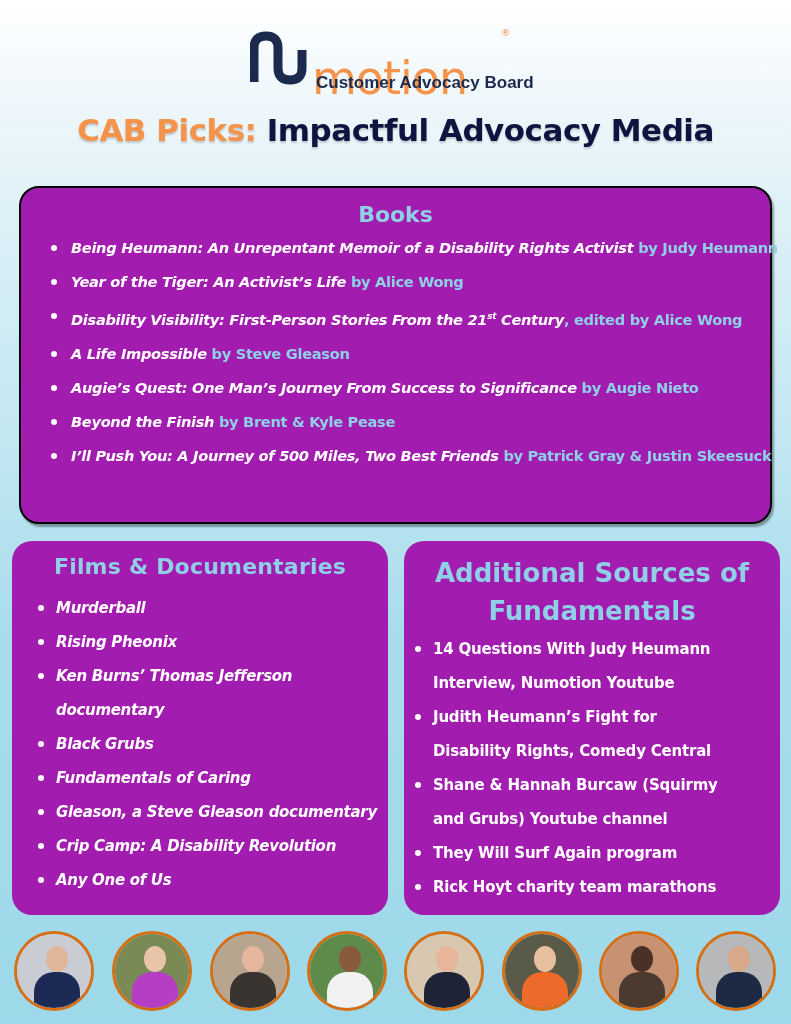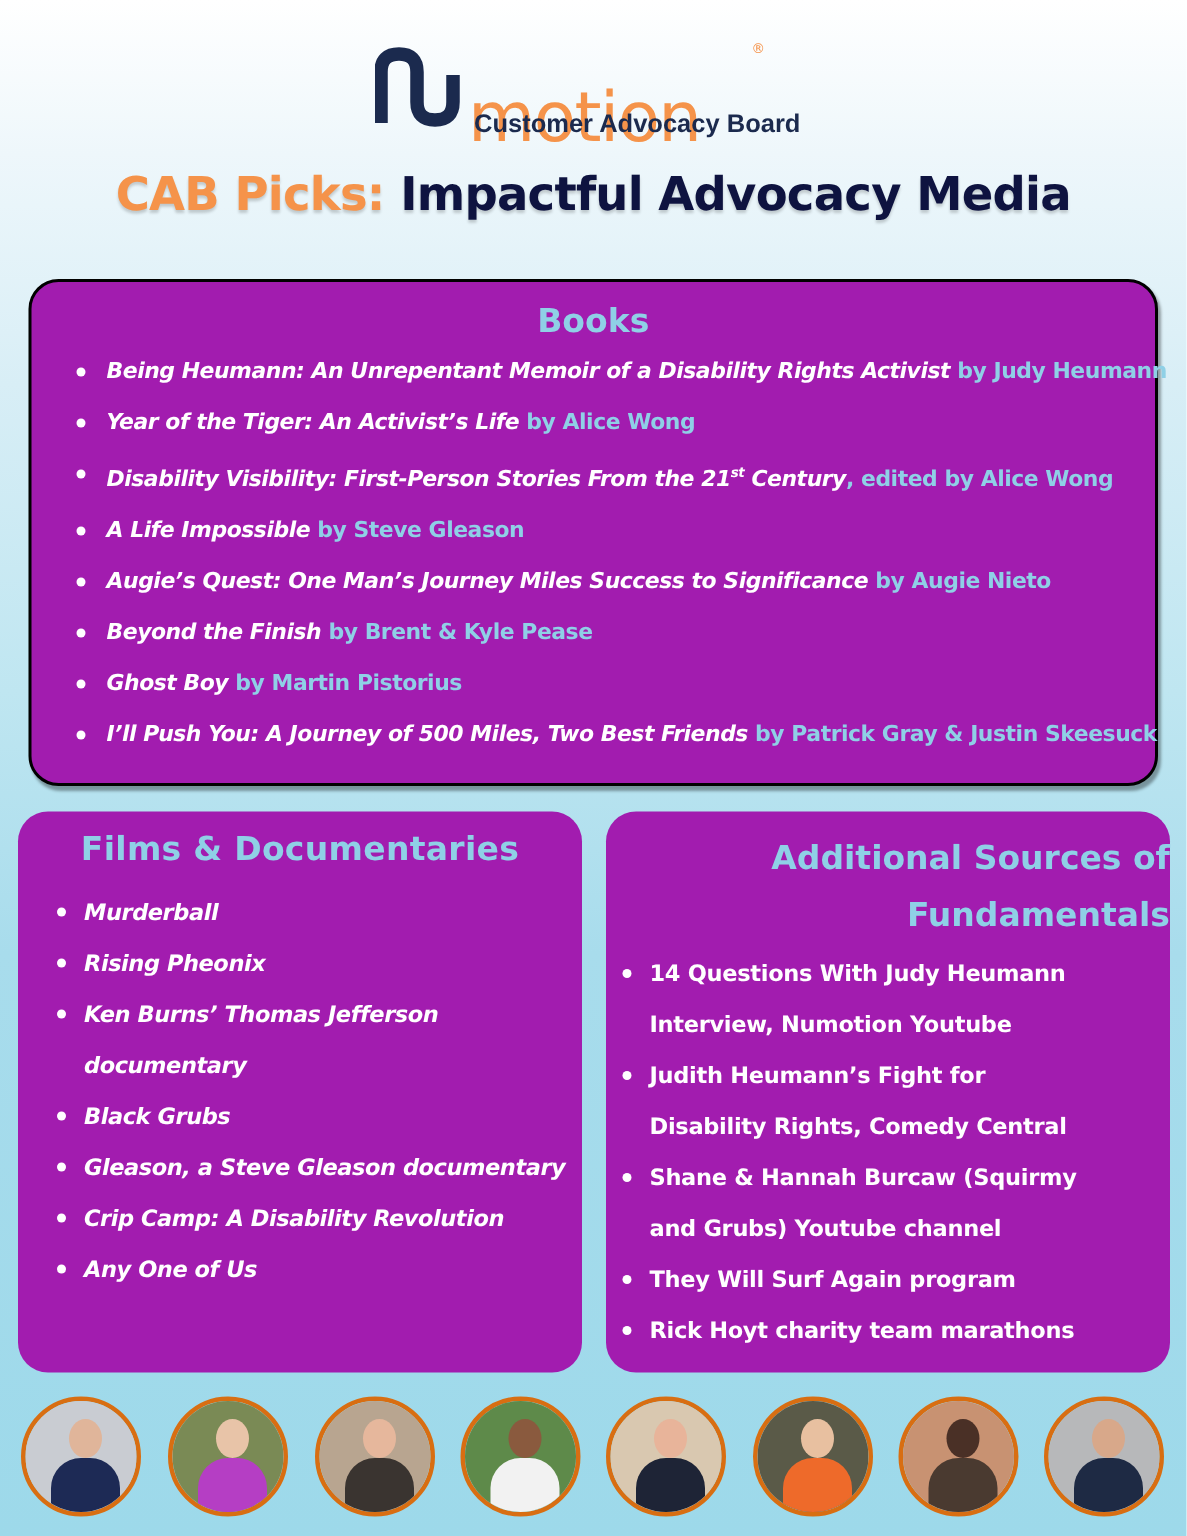--- a/index.html
+++ b/index.html
@@ -51,21 +51,21 @@
   }
   .card.films { left: 12px; top: 541px; width: 376px; height: 374px; }
   .card.sources { left: 404px; top: 541px; width: 376px; height: 374px; }
 
   .card-title {
     text-align: center; color: #8fd0e6; font-weight: bold;
     font-family: "DejaVu Sans", sans-serif;
   }
   .books .card-title { font-size: 22px; margin-top: 14px; }
   .films .card-title { font-size: 22px; margin-top: 13px; letter-spacing: 0.2px; }
-  .sources .card-title { font-size: 22px; margin-top: 13px; line-height: 38px; text-align: right; }
+  .sources .card-title { font-size: 26px; margin-top: 13px; line-height: 38px; }
 
   ul.list { list-style: none; }
   ul.list li {
     position: relative; color: #ffffff;
     font-family: "DejaVu Sans", sans-serif; white-space: nowrap;
   }
   ul.list li::before {
     content: ""; position: absolute; width: 6px; height: 6px; border-radius: 50%;
     background: #ffffff;
   }
@@ -121,34 +121,34 @@
   <span class="main">Impactful Advocacy Media</span>
 </h1>
 
 <section class="card books">
   <h2 class="card-title">Books</h2>
   <ul class="list">
     <li><span class="t">Being Heumann: An Unrepentant Memoir of a Disability Rights Activist</span><span class="by"> by Judy Heumann</span></li>
     <li><span class="t">Year of the Tiger: An Activist’s Life</span><span class="by"> by Alice Wong</span></li>
     <li><span class="t"><span>Disability Visibility: First-Person Stories From the 21</span><sup>st</sup><span> Century</span></span><span class="by">, edited by Alice Wong</span></li>
     <li><span class="t">A Life Impossible</span><span class="by"> by Steve Gleason</span></li>
-    <li><span class="t">Augie’s Quest: One Man’s Journey Miles Success to Significance</span><span class="by"> by Augie Nieto</span></li>
+    <li><span class="t">Augie’s Quest: One Man’s Journey From Success to Significance</span><span class="by"> by Augie Nieto</span></li>
     <li><span class="t">Beyond the Finish</span><span class="by"> by Brent &amp; Kyle Pease</span></li>
-    <li><span class="t">Ghost Boy</span><span class="by"> by Martin Pistorius</span></li>
     <li><span class="t">I’ll Push You: A Journey of 500 Miles, Two Best Friends</span><span class="by"> by Patrick Gray &amp; Justin Skeesuck</span></li>
   </ul>
 </section>
 
 <section class="card films">
   <h2 class="card-title">Films &amp; Documentaries</h2>
   <ul class="list">
     <li>Murderball</li>
     <li>Rising Pheonix</li>
     <li><span>Ken Burns’ Thomas Jefferson</span><span class="cont">documentary</span></li>
     <li>Black Grubs</li>
+    <li>Fundamentals of Caring</li>
     <li>Gleason, a Steve Gleason documentary</li>
     <li>Crip Camp: A Disability Revolution</li>
     <li>Any One of Us</li>
   </ul>
 </section>
 
 <section class="card sources">
   <h2 class="card-title">
     <span>Additional Sources of</span><br>
     <span>Fundamentals</span>

